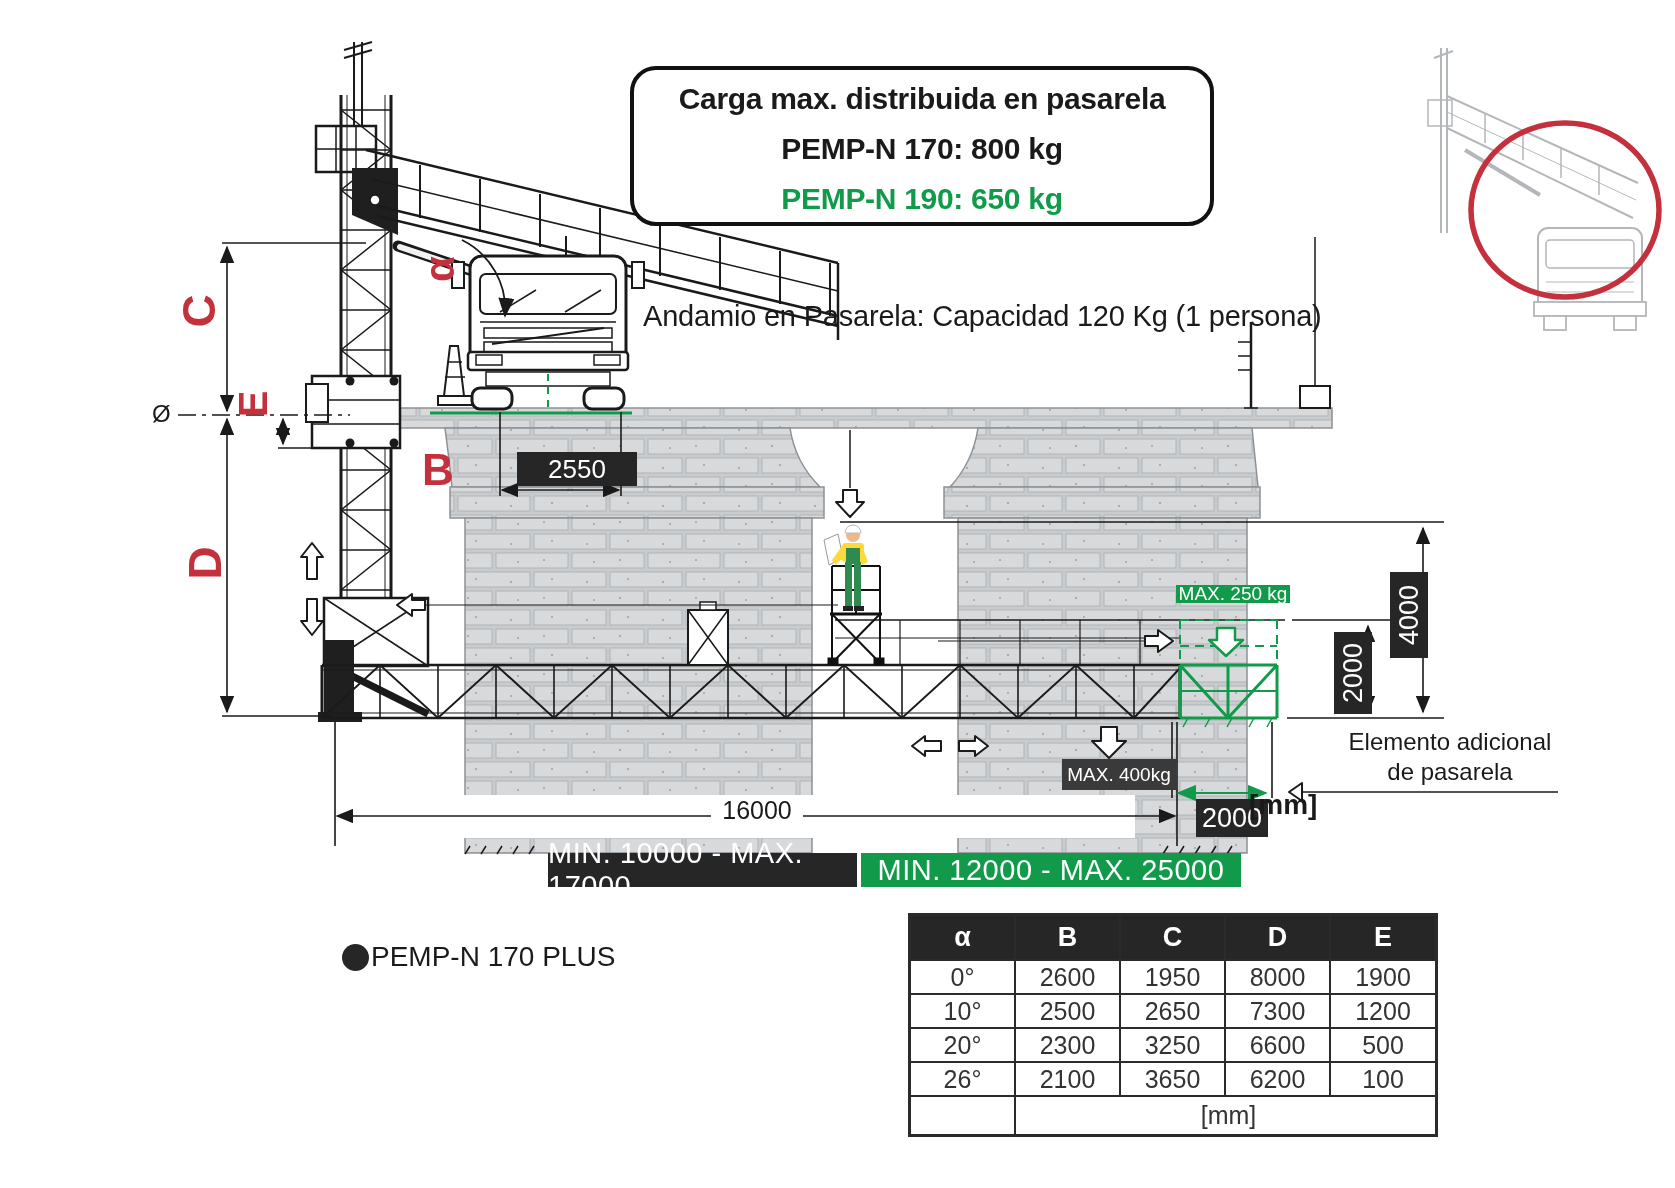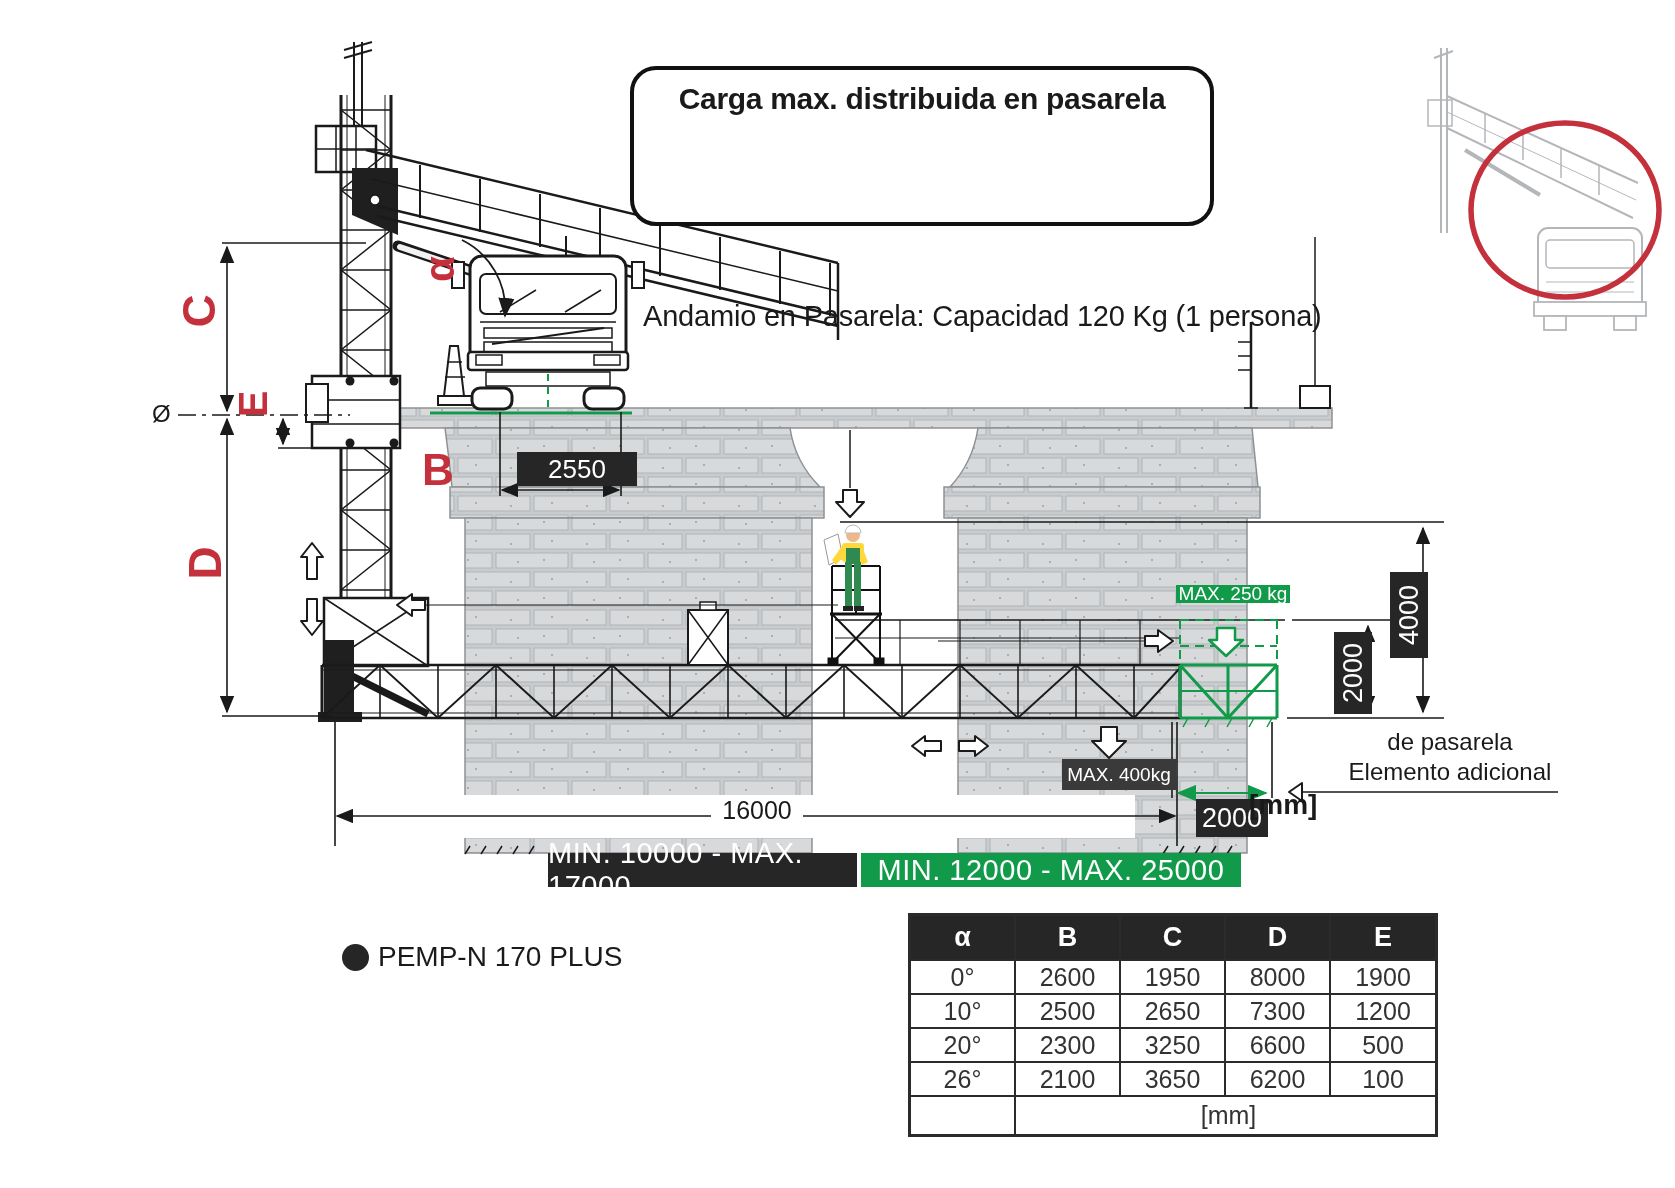--- a/index.html
+++ b/index.html
@@ -32,21 +32,21 @@
               align-items:center;justify-content:center;font-size:25px;color:#1a1a1a;}
 
   .elemento{left:1316px;top:727px;width:268px;text-align:center;font-size:24px;
             font-weight:500;line-height:30px;}
   .mm-note{left:1249px;top:789px;font-size:28px;font-weight:700;}
 
   .range-bar{top:853px;height:34px;display:flex;align-items:center;justify-content:center;
              color:#fff;font-size:29px;font-weight:500;letter-spacing:.5px;}
 
   
-  .legend-row{display:flex;align-items:center;gap:9px;font-size:28px;font-weight:500;}
+  .legend-row{display:flex;align-items:center;gap:2px;font-size:28px;font-weight:500;}
   .legend-dot{width:27px;height:27px;border-radius:50%;}
   .dot-black{background:#262626;} .dot-green{background:#109a49;}
   .legend-green{color:#109a49;}
 
   
   .spec-table{left:908px;top:913px;width:530px;border:3px solid #2b2b2b;background:#fff;
               box-sizing:border-box;}
   .t-row{display:grid;grid-template-columns:105px 105px 105px 105px 104px;}
   .t-cell{border-right:2px solid #2b2b2b;border-bottom:2px solid #2b2b2b;display:flex;
           align-items:center;justify-content:center;box-sizing:border-box;}
@@ -258,20 +258,22 @@
       <path stroke-width="1.2" d="M1546,282 H1634 M1546,292 H1634 M1546,302 H1634"></path>
       <rect x="1534" y="302" width="112" height="14" stroke-width="1.8" fill="#ffffff"></rect>
       <rect x="1544" y="316" width="22" height="14" stroke-width="1.8" fill="#ffffff"></rect>
       <rect x="1614" y="316" width="22" height="14" stroke-width="1.8" fill="#ffffff"></rect>
       <ellipse cx="1565" cy="210" rx="94" ry="87" stroke="#c4303c" stroke-width="5.5"></ellipse>
     </g>
   </svg>
 
   <div class="abs info-box">
     <div class="info-line">Carga max. distribuida en pasarela</div>
+    <div class="info-line">PEMP-N 170: 800 kg</div>
+    <div class="info-line green">PEMP-N 190: 650 kg</div>
   </div>
 
   <div class="abs andamio">Andamio en Pasarela: Capacidad 120 Kg (1 persona)</div>
 
   <div class="abs dimletter rot" style="left:427px;top:248px;font-size:42px;">α</div>
   <div class="abs dimletter rot" style="left:182px;top:288px;">C</div>
   <div class="abs dimletter rot" style="left:240px;top:384px;font-size:40px;">E</div>
   <div class="abs dimletter" style="left:422px;top:448px;font-size:44px;">B</div>
   <div class="abs dimletter rot" style="left:188px;top:540px;">D</div>
   <div class="abs" style="left:152px;top:400px;font-size:24px;">Ø</div>
@@ -282,22 +284,22 @@
   <div class="abs vbadge" style="left:1390px;top:572px;width:38px;height:86px;">
     <span>4000</span>
   </div>
   <div class="abs vbadge" style="left:1334px;top:632px;width:38px;height:82px;">
     <span>2000</span>
   </div>
   <div class="abs badge" style="left:1196px;top:799px;width:72px;height:38px;font-size:27px;">2000</div>
   <div class="abs chip-16000">16000</div>
 
   <div class="abs elemento">
+    <div>Elemento adicional</div>
     <div>de pasarela</div>
-    <div>Elemento adicional</div>
   </div>
   <div class="abs mm-note">[mm]</div>
 
   <div class="abs range-bar" style="left:548px;width:309px;background:#262626;">MIN. 10000 - MAX. 17000</div>
   <div class="abs range-bar" style="left:861px;width:380px;background:#109a49;">MIN. 12000 - MAX. 25000</div>
 
   <div class="abs legend-row" style="left:342px;top:941px;">
     <span class="legend-dot dot-black"></span>
     <span>PEMP-N 170 PLUS</span>
   </div>

